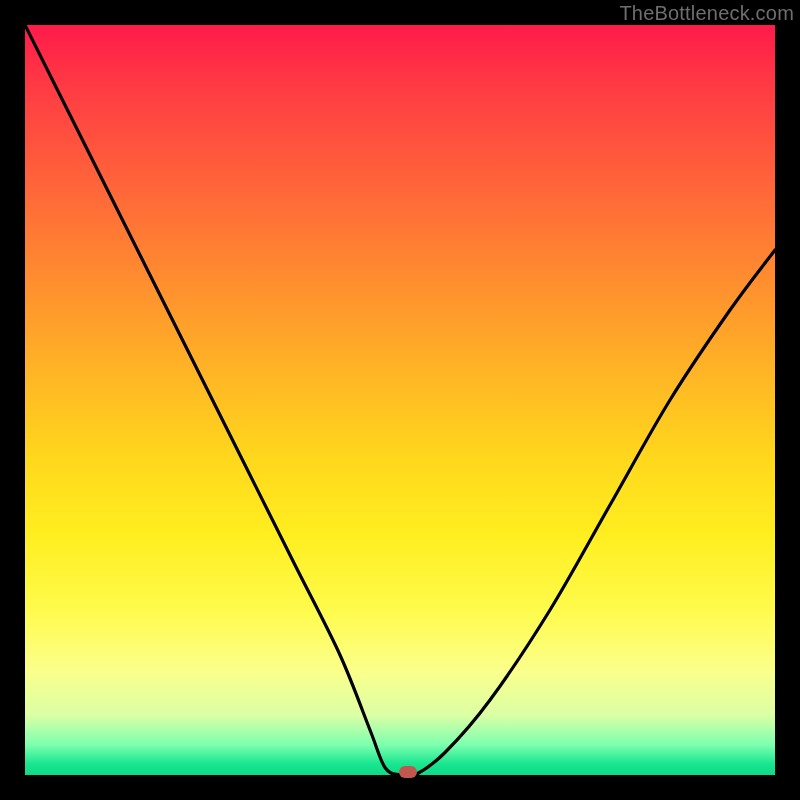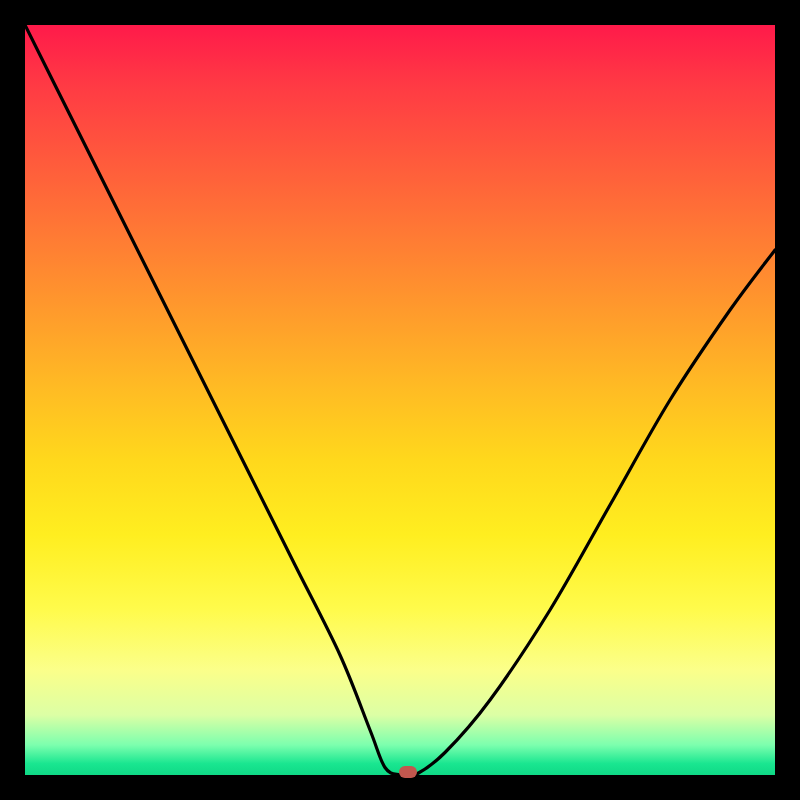--- a/index.html
+++ b/index.html
@@ -73,13 +73,14 @@
 <div class="frame">
   <div class="plot">
 
     <svg class="curve" viewBox="0 0 750 750" preserveAspectRatio="none">
       <path d="M 0.00 0.00 C 7.50 15.00, 30.00 60.00, 45.00 90.00 C 60.00 120.00, 75.00 150.00, 90.00 180.00 C 105.00 210.00, 120.00 240.00, 135.00 270.00 C 150.00 300.00, 165.00 330.00, 180.00 360.00 C 195.00 390.00, 210.00 420.00, 225.00 450.00 C 240.00 480.00, 255.00 510.00, 270.00 540.00 C 285.00 570.00, 302.50 602.50, 315.00 630.00 C 327.50 657.50, 337.50 686.25, 345.00 705.00 C 352.50 723.75, 355.00 735.00, 360.00 742.50 C 365.00 750.00, 370.00 748.75, 375.00 750.00 C 380.00 751.25, 382.50 753.75, 390.00 750.00 C 397.50 746.25, 407.50 740.00, 420.00 727.50 C 432.50 715.00, 447.50 698.75, 465.00 675.00 C 482.50 651.25, 505.00 617.50, 525.00 585.00 C 545.00 552.50, 565.00 515.00, 585.00 480.00 C 605.00 445.00, 625.00 407.50, 645.00 375.00 C 665.00 342.50, 687.50 310.00, 705.00 285.00 C 722.50 260.00, 742.50 235.00, 750.00 225.00" fill="none" stroke="#000000" stroke-width="3.2" stroke-linecap="round" stroke-linejoin="round"></path>
     </svg>
 
     <div class="marker" style="left: 382.5px; top: 747px; background: rgb(193, 87, 78);"></div>
   </div>
 
+  <div class="watermark">TheBottleneck.com</div>
 </div>
 
 </body></html>

